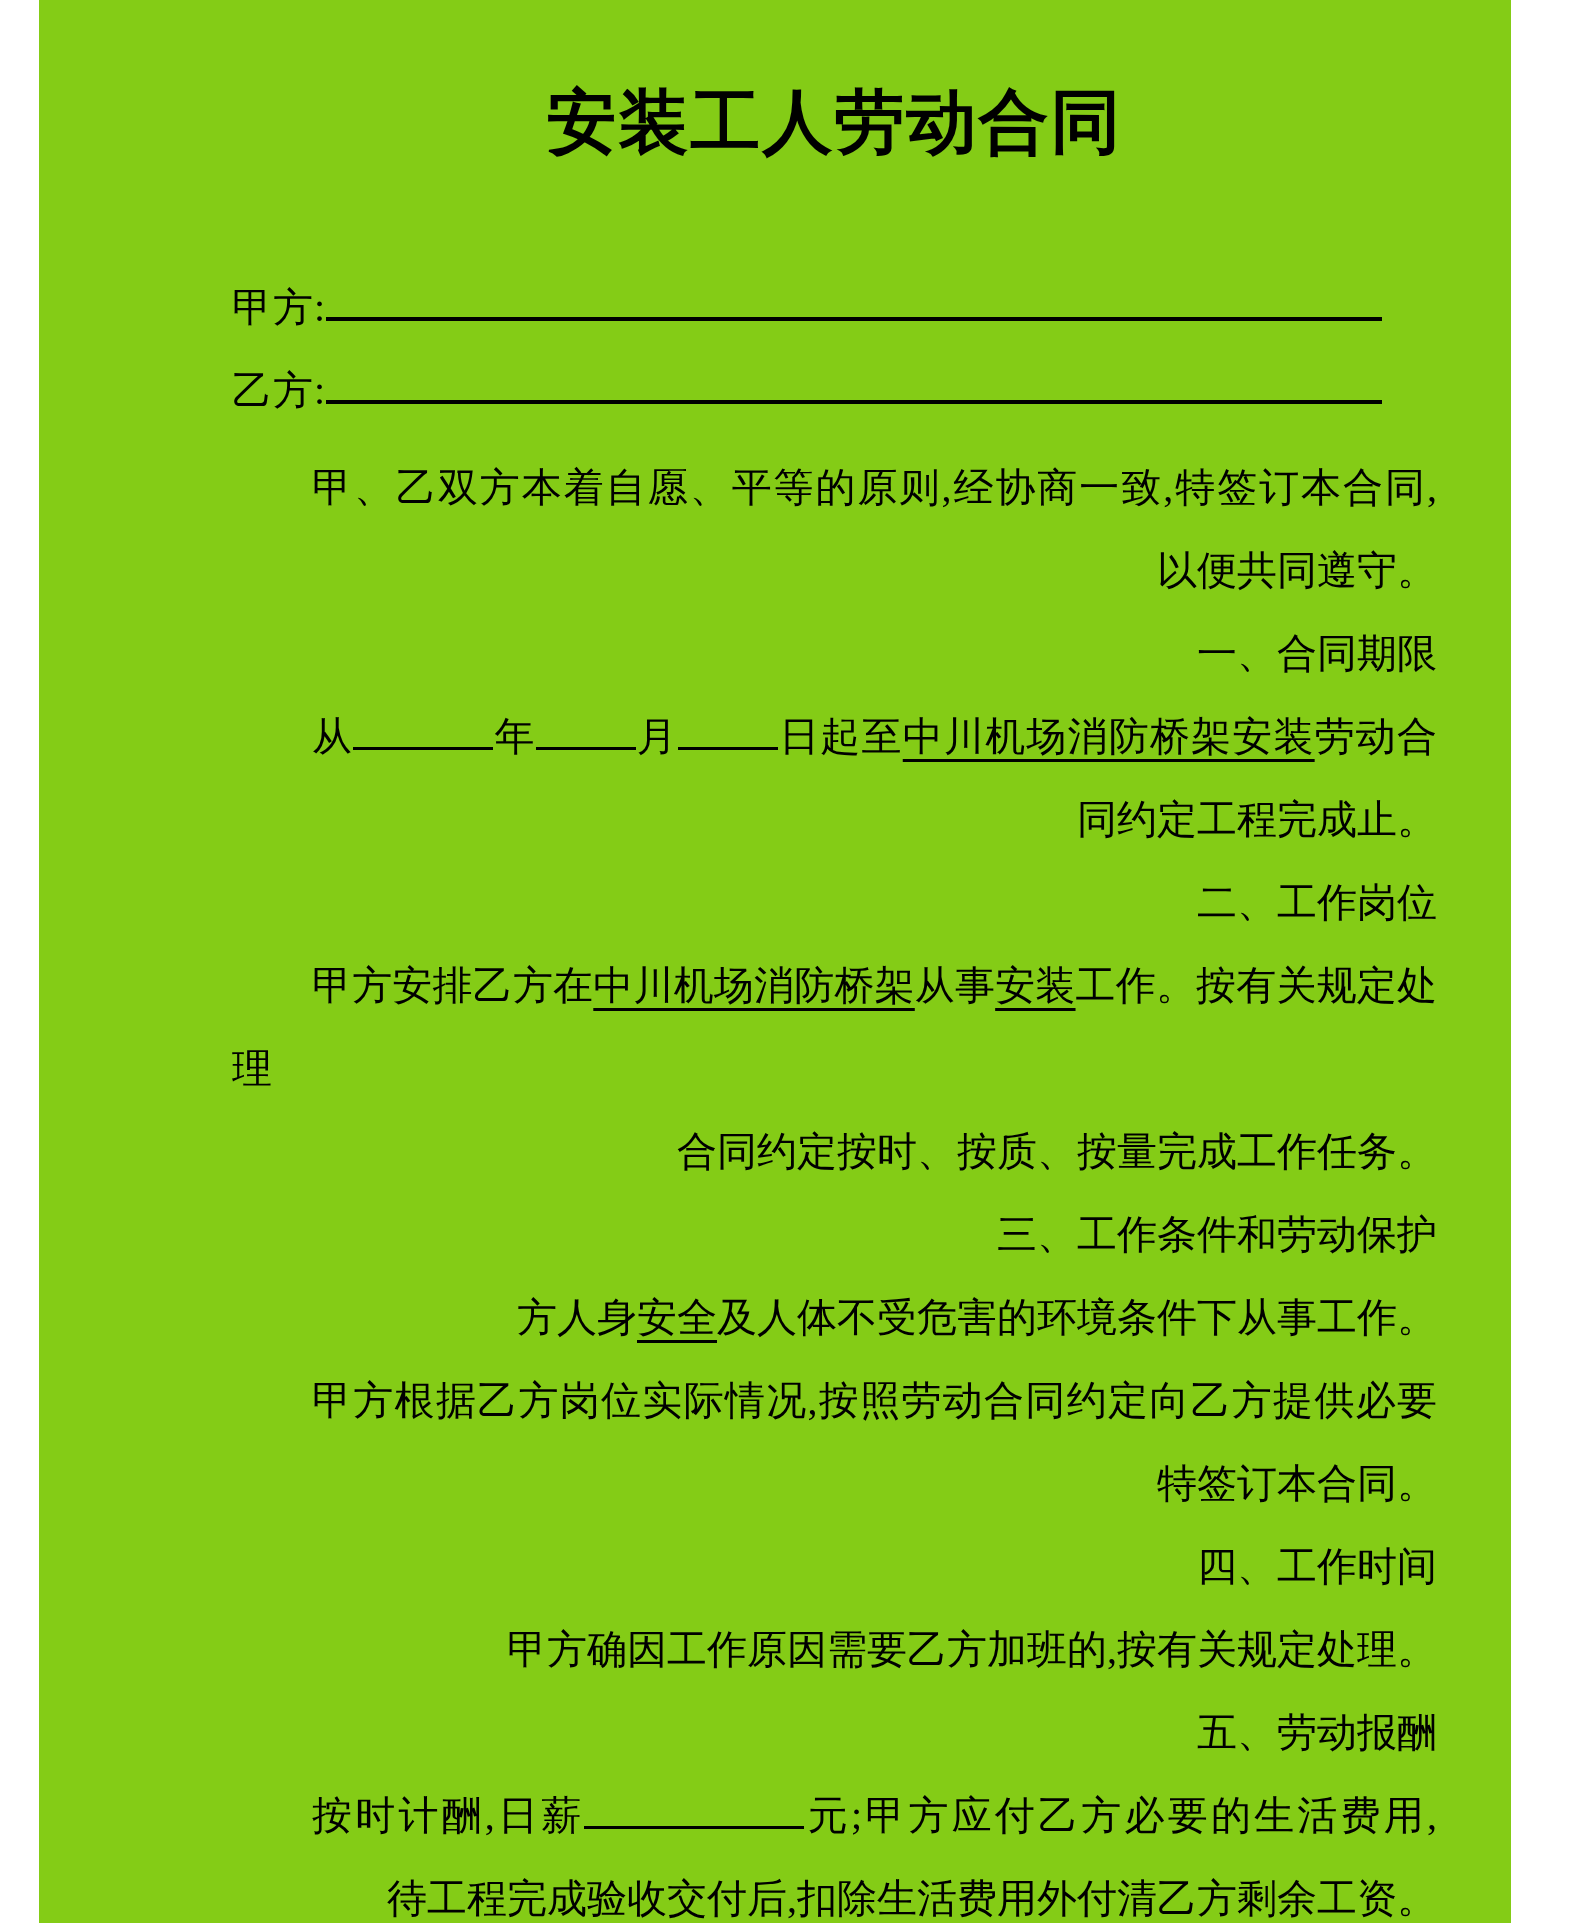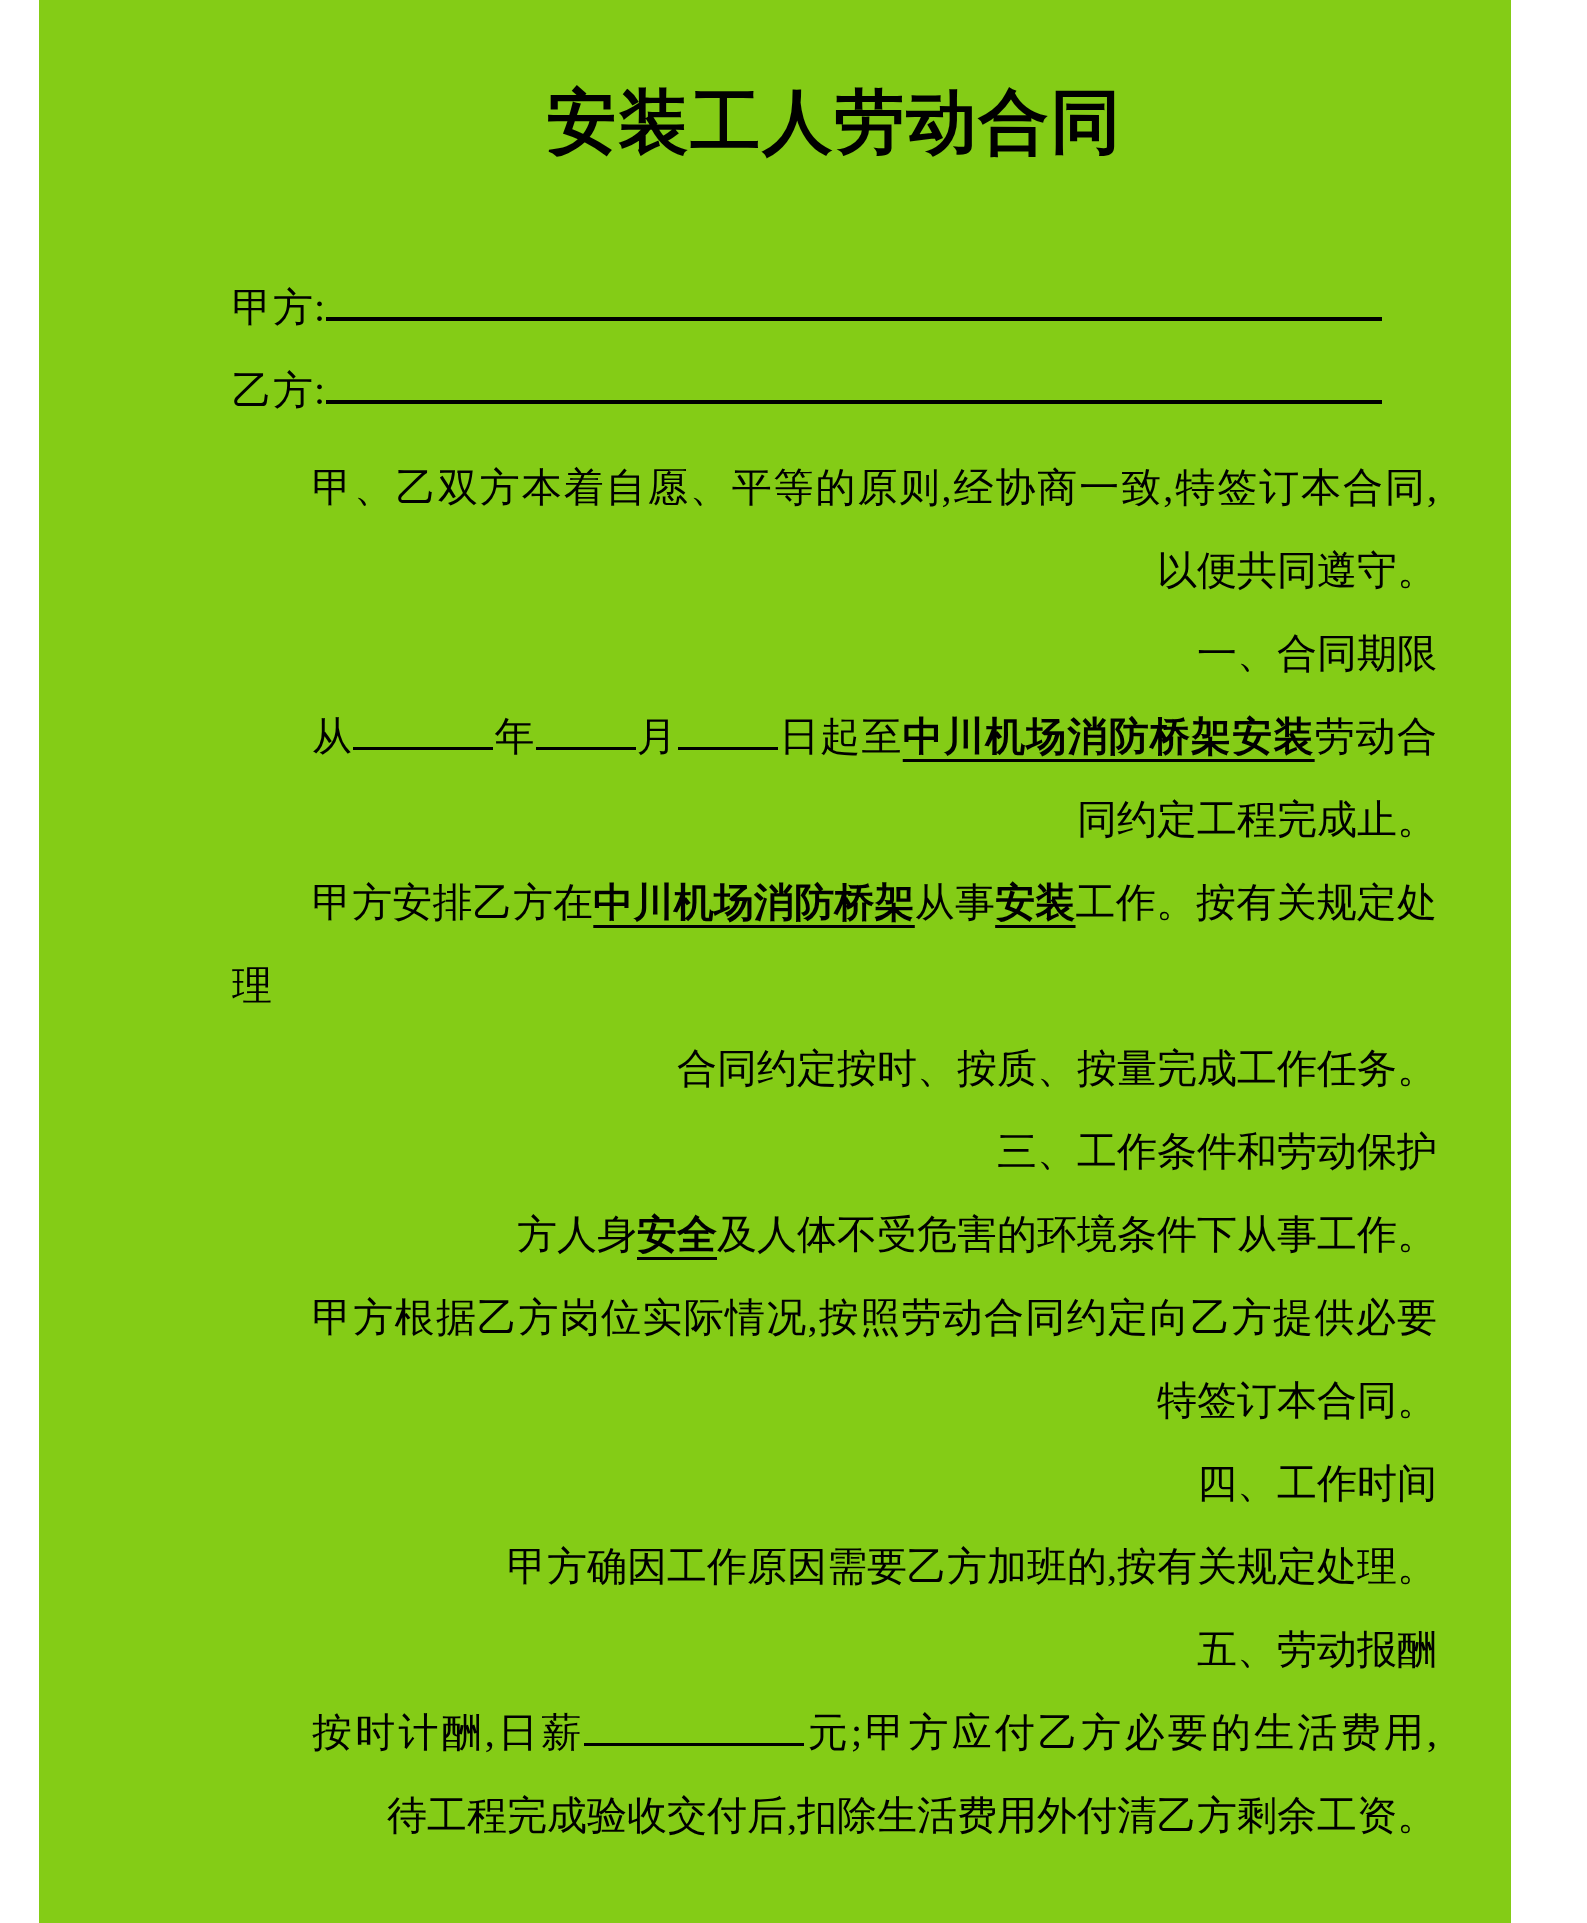--- a/index.html
+++ b/index.html
@@ -51,21 +51,20 @@
   .line.indent { text-indent: 80px; }
   .line.fill {
     text-align: justify;
     text-align-last: justify;
   }
   .run { }
   .run.u {
     text-decoration: underline;
     text-decoration-thickness: 3px;
     text-underline-offset: 9px;
-    font-weight: bold;
   }
   .blank {
     display: inline-block;
     height: 8px;
     border-bottom: 3px solid #000;
   }
 </style>
 </head>
 <body>
 
@@ -82,20 +81,21 @@
         <span class="party-label">乙方:</span><span class="party-blank"></span>
       </div>
     </div>
 
     <div class="doc-body">
         <div class="line indent fill"><span class="run">甲、乙双方本着自愿、平等的原则,经协商一致,特签订本合同,</span></div>
         <div class="line"><span class="run">以便共同遵守。</span></div>
         <div class="line"><span class="run">一、合同期限</span></div>
         <div class="line indent fill"><span class="run">从</span><span class="blank" style="width: 140px;"></span><span class="run">年</span><span class="blank" style="width: 100px;"></span><span class="run">月</span><span class="blank" style="width: 100px;"></span><span class="run">日起至</span><span class="run u">中川机场消防桥架安装</span><span class="run">劳动合</span></div>
         <div class="line"><span class="run">同约定工程完成止。</span></div>
+        <div class="line"><span class="run">二、工作岗位</span></div>
         <div class="line indent fill"><span class="run">甲方安排乙方在</span><span class="run u">中川机场消防桥架</span><span class="run">从事</span><span class="run u">安装</span><span class="run">工作。按有关规定处理</span></div>
         <div class="line"><span class="run">合同约定按时、按质、按量完成工作任务。</span></div>
         <div class="line"><span class="run">三、工作条件和劳动保护</span></div>
         <div class="line"><span class="run">方人身</span><span class="run u">安全</span><span class="run">及人体不受危害的环境条件下从事工作。</span></div>
         <div class="line indent fill"><span class="run">甲方根据乙方岗位实际情况,按照劳动合同约定向乙方提供必要</span></div>
         <div class="line"><span class="run">特签订本合同。</span></div>
         <div class="line"><span class="run">四、工作时间</span></div>
         <div class="line indent"><span class="run">甲方确因工作原因需要乙方加班的,按有关规定处理。</span></div>
         <div class="line"><span class="run">五、劳动报酬</span></div>
         <div class="line indent fill"><span class="run">按时计酬,日薪</span><span class="blank" style="width: 220px;"></span><span class="run">元;甲方应付乙方必要的生活费用,</span></div>

